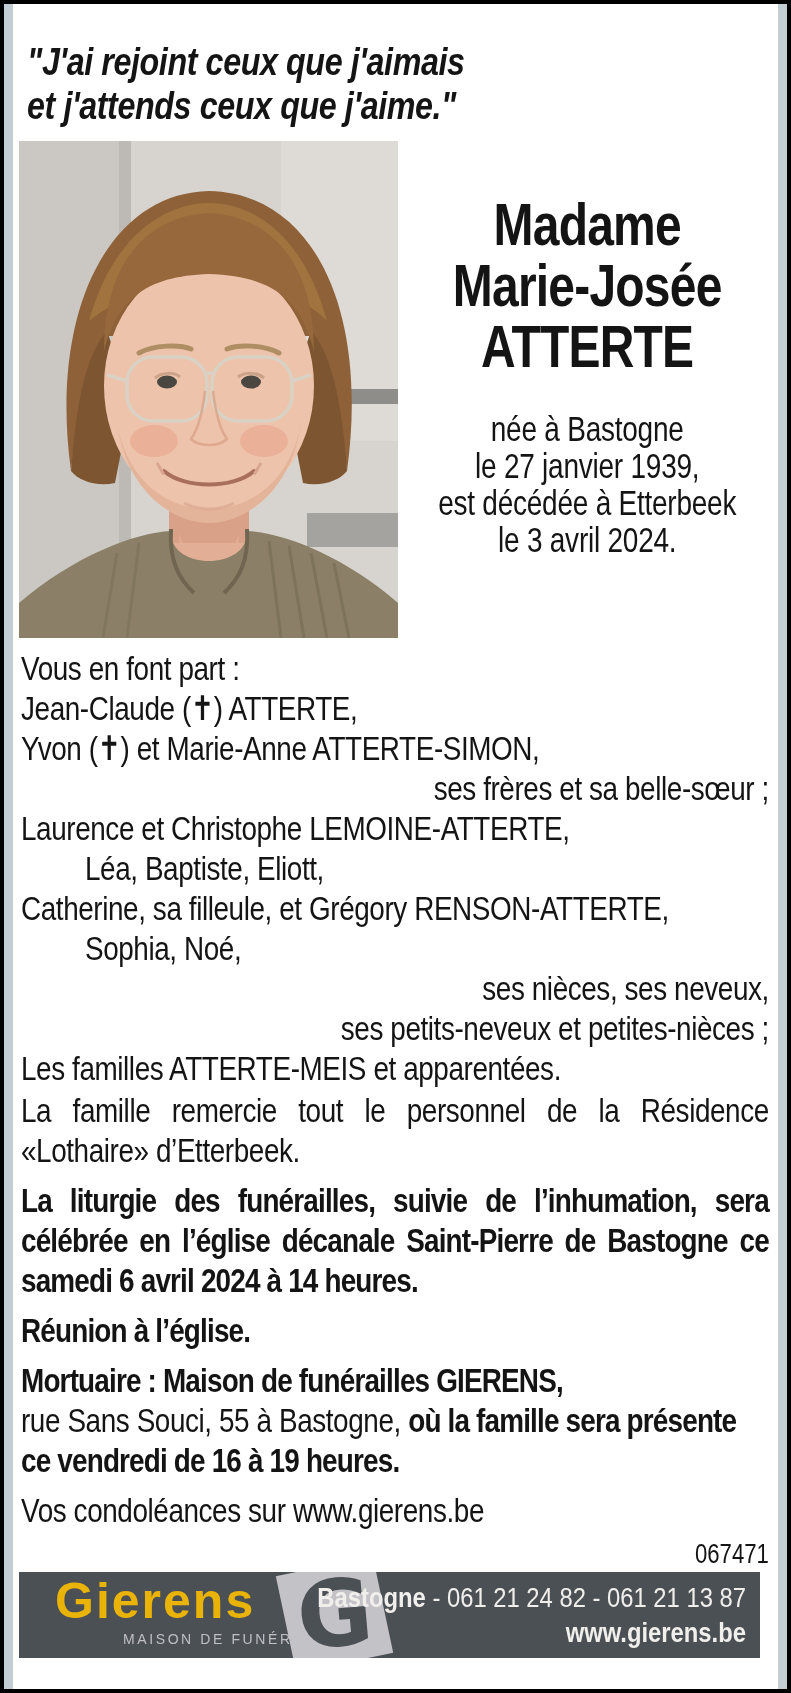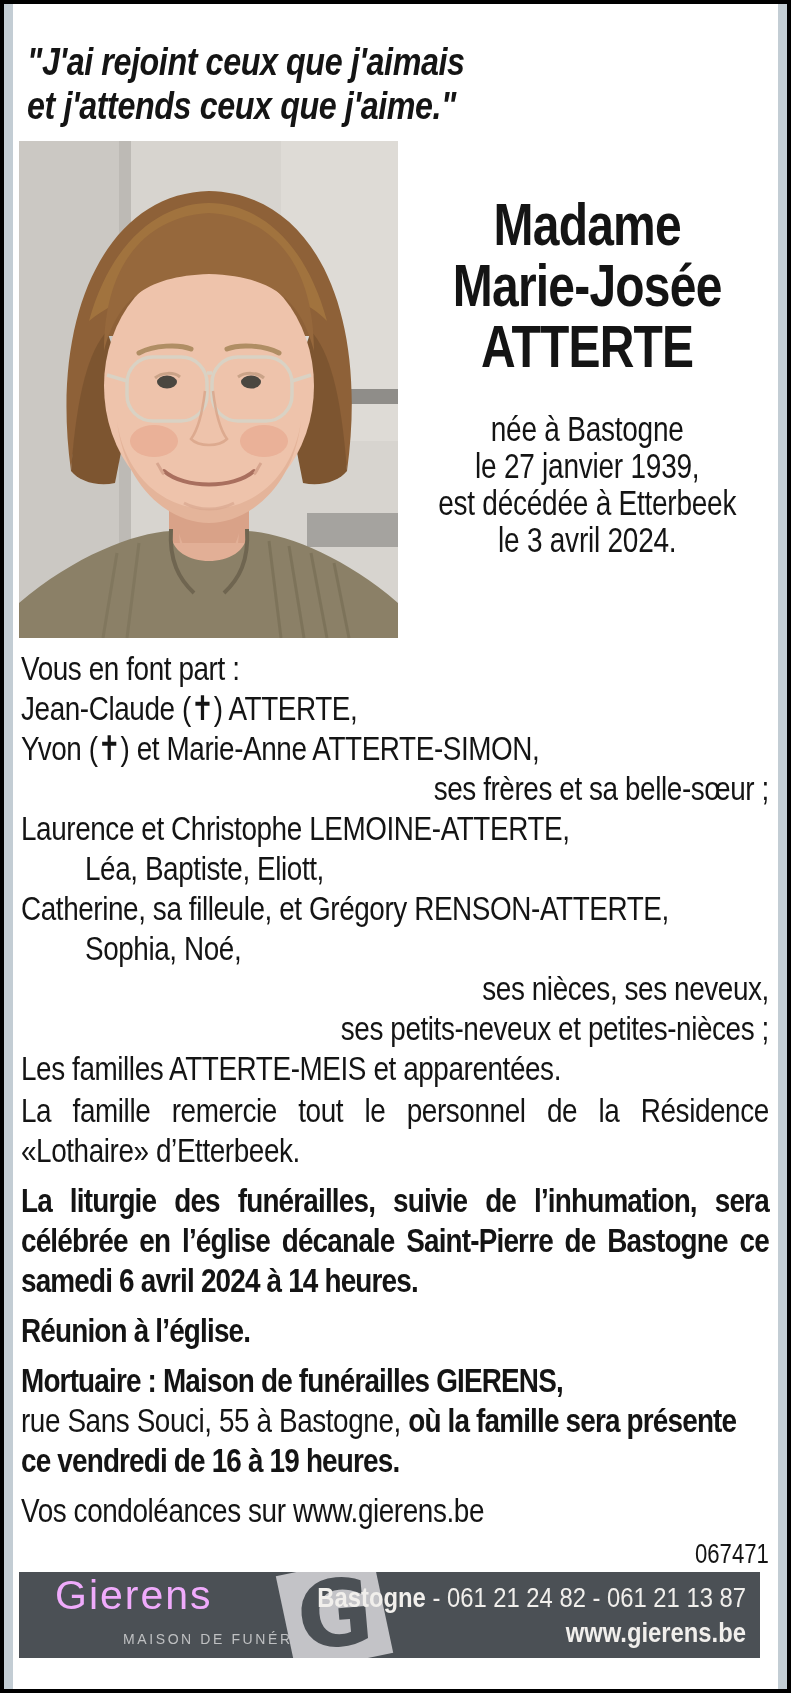--- a/index.html
+++ b/index.html
@@ -55,21 +55,21 @@
   .bold { font-weight:700; letter-spacing:-1px; }
   .ref-line { text-align:right; font-size:27px; margin-top:4px; letter-spacing:0; }
 
   
   .banner {
     position:absolute; left:19px; top:1572px; width:741px; height:86px;
     background:#4b5055; overflow:hidden; z-index:10;
   }
   .brand {
     position:absolute; left:36px; top:0px;
-    font-size:41px; font-weight:400; color:#f0abfc; letter-spacing:2px;
+    font-size:50px; font-weight:700; color:#eab308; letter-spacing:2px;
   }
   .brand-sub {
     position:absolute; left:104px; top:59px;
     font-size:14px; letter-spacing:2.6px; color:#bfc0c2; font-weight:400;
   }
   .logo-square {
     position:absolute; left:266px; top:-7px; width:99px; height:99px;
     background:#c3c3c7; transform:rotate(-12deg);
     display:flex; align-items:center; justify-content:center;
   }

